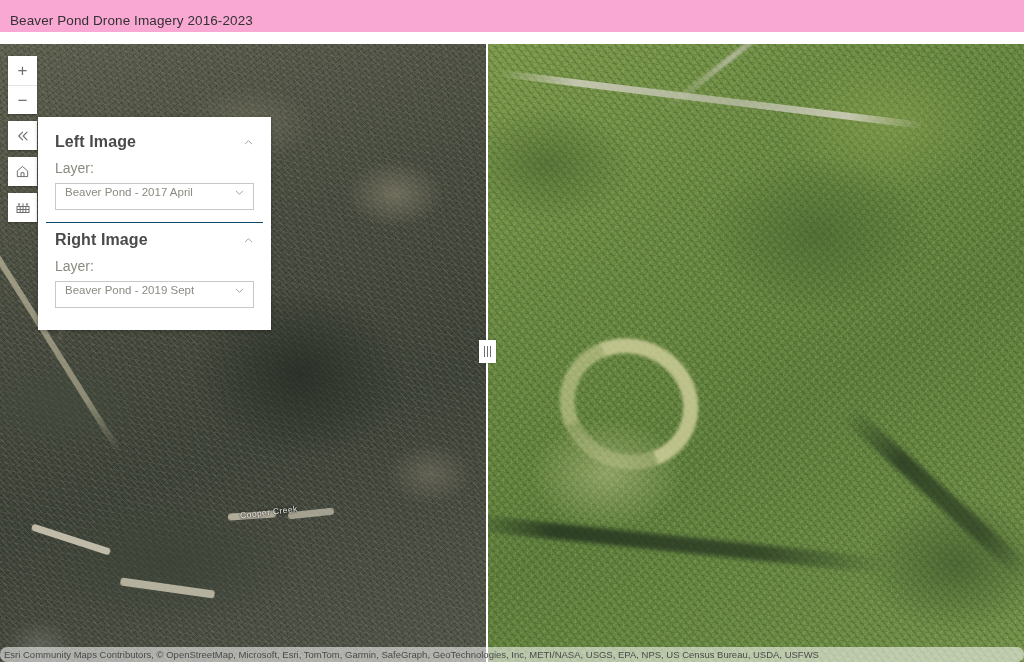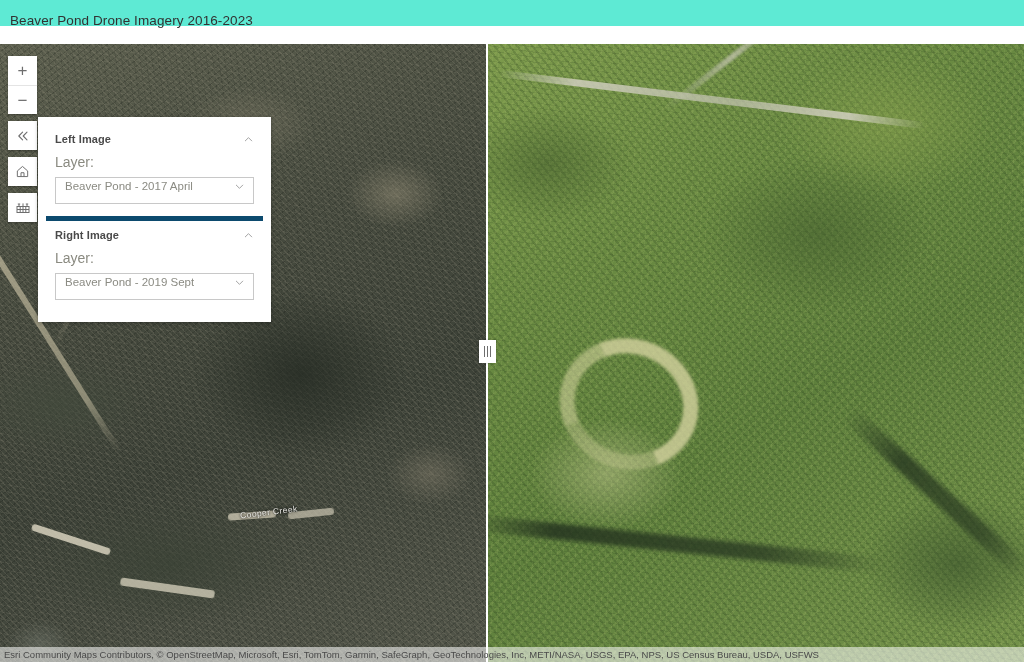--- a/index.html
+++ b/index.html
@@ -14,22 +14,22 @@
   #app {
     position: relative;
     width: 1024px; height: 662px;
     overflow: hidden;
   }
 
   
   .header {
     position: absolute;
     left: 0; top: 0;
-    width: 1024px; height: 26px;
-    background: #5eead4;
+    width: 1024px; height: 32px;
+    background: #f9a8d4;
     z-index: 40;
   }
   .header-title {
     position: absolute;
     left: 10px; top: 13px;
     font-size: 13.5px;
     color: #323232;
     letter-spacing: 0.1px;
     white-space: nowrap;
   }
@@ -244,29 +244,29 @@
   .panel {
     position: absolute;
     left: 38px; top: 117px;
     width: 233px;
     background: #ffffff;
     box-shadow: 0 1px 4px rgba(0,0,0,0.3);
     z-index: 32;
     padding: 8px 8px 10px 8px;
   }
   .panel-section { padding: 8px 9px 12px 9px; }
-  .panel-section + .panel-section { border-top: 5px solid #0c4a6e; }
+  .panel-section + .panel-section { border-top: 1px solid #0c4a6e; }
   .section-head {
     display: flex;
     align-items: center;
     justify-content: space-between;
     cursor: pointer;
   }
   .section-title {
-    font-size: 11px;
+    font-size: 16px;
     font-weight: bold;
     color: #4a4a4a;
     letter-spacing: 0.1px;
   }
   .section-caret { color: #9a9a9a; display: flex; align-items: center; }
   .field-label {
     margin-top: 9px;
     font-size: 14px;
     color: #8a8a80;
   }
@@ -296,20 +296,21 @@
     left: 0; bottom: 0;
     width: 1024px;
     padding: 1px 4px;
     font-size: 9.5px;
     color: #4a4a4a;
     background: rgba(255,255,255,0.55);
     white-space: nowrap;
     overflow: hidden;
     z-index: 35;
     line-height: 13px;
+    border-radius: 7px;
   }
 </style>
 </head>
 <body>
 
 <div id="app">
 
   <div class="header">
     <div class="header-title">Beaver Pond Drone Imagery 2016-2023</div>
   </div>

